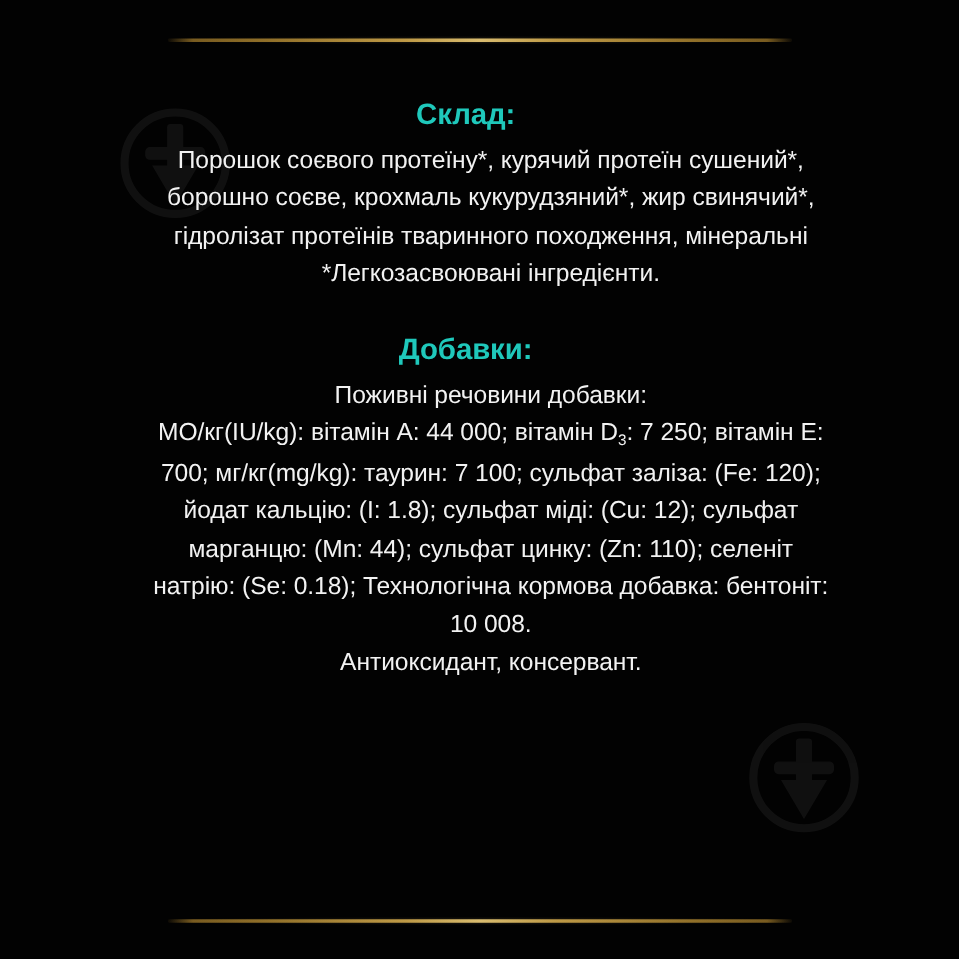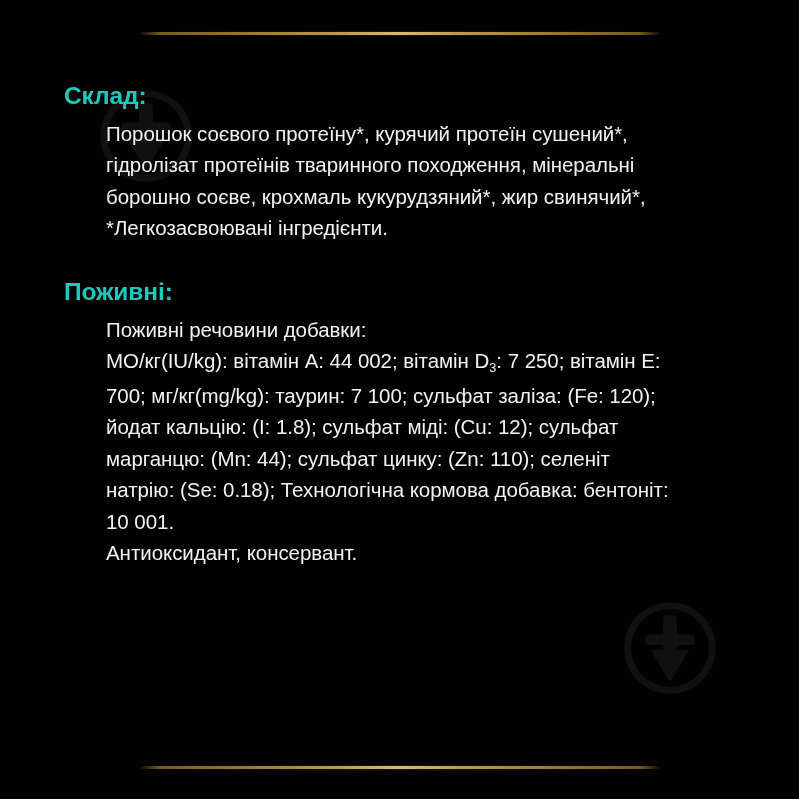--- a/index.html
+++ b/index.html
@@ -62,23 +62,24 @@
     pointer-events: none;
     user-select: none;
   }
   #watermark-left  { left: 98px;  top: 88px;  width: 96px; height: 96px; }
   #watermark-right { left: 622px; top: 600px; width: 96px; height: 96px; }
   .watermark svg { display: block; width: 100%; height: 100%; }
 
   
   #content {
     position: absolute;
-    left: 64px;
+    left: 52px;
     top: 82px;
     width: 672px;
+    text-align: center;
   }
 
   .section { margin: 0; }
   #section-sklad    { padding-top: 0px; }
   #section-dobavky  { padding-top: 34px; }
   #section-pozhyvni { padding-top: 38px; }
 
   .section-heading {
     color: #1fc8bb;
     font-size: 24.5px;
@@ -136,36 +137,36 @@
       <path d="M30 52 L70 52 L50 86 Z" fill="#ffffff"></path>
     </svg>
   </div>
 
   <div id="content">
 
     <section class="section" id="section-sklad">
       <h2 class="section-heading">Склад:</h2>
       <p class="body-block">
         <span class="body-line">Порошок соєвого протеїну*, курячий протеїн сушений*,</span>
+        <span class="body-line">борошно соєве, крохмаль кукурудзяний*, жир свинячий*,</span>
         <span class="body-line">гідролізат протеїнів тваринного походження, мінеральні</span>
-        <span class="body-line">борошно соєве, крохмаль кукурудзяний*, жир свинячий*,</span>
         <span class="body-line">*Легкозасвоювані інгредієнти.</span>
       </p>
     </section>
 
     <section class="section" id="section-dobavky">
-      <h2 class="section-heading">Поживні:</h2>
+      <h2 class="section-heading">Добавки:</h2>
       <p class="body-block">
         <span class="body-line">Поживні речовини добавки:</span>
-        <span class="body-line"><span>МО/кг(IU/kg): вітамін A: 44 002; вітамін D</span><sub>3</sub><span>: 7 250; вітамін E:</span></span>
+        <span class="body-line"><span>МО/кг(IU/kg): вітамін A: 44 000; вітамін D</span><sub>3</sub><span>: 7 250; вітамін E:</span></span>
         <span class="body-line">700; мг/кг(mg/kg): таурин: 7 100; сульфат заліза: (Fe: 120);</span>
         <span class="body-line">йодат кальцію: (I: 1.8); сульфат міді: (Cu: 12); сульфат</span>
         <span class="body-line">марганцю: (Mn: 44); сульфат цинку: (Zn: 110); селеніт</span>
         <span class="body-line">натрію: (Se: 0.18); Технологічна кормова добавка: бентоніт:</span>
-        <span class="body-line">10 001.</span>
+        <span class="body-line">10 008.</span>
         <span class="body-line">Антиоксидант, консервант.</span>
       </p>
     </section>
 
 
   </div>
 
   <div id="gold-rule-bottom" class="gold-rule"></div>
 
 </div>

